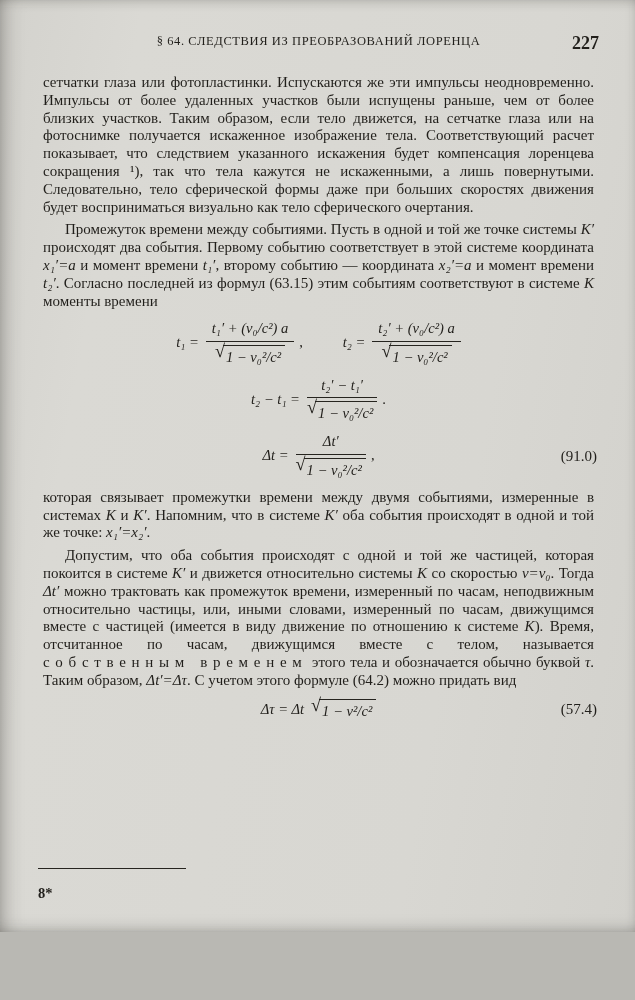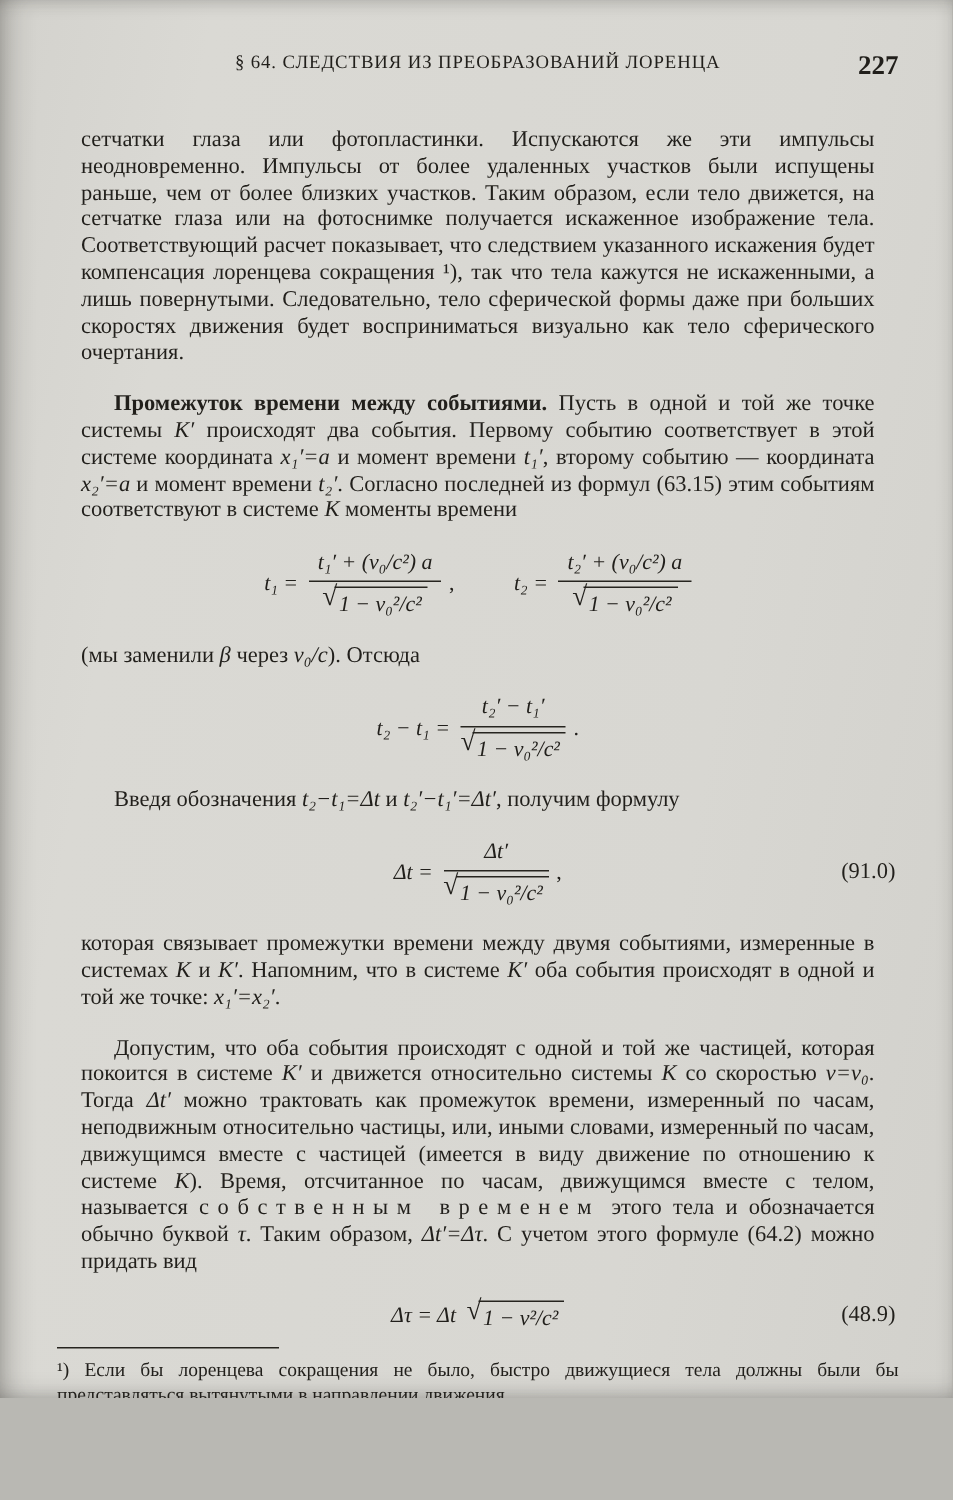--- a/index.html
+++ b/index.html
@@ -16,23 +16,23 @@
     color:#211f1b;
     font-family:"Liberation Serif","DejaVu Serif",serif;
     padding:34px 36px 30px 38px;
     display:flex; flex-direction:column;
     overflow:hidden;
   }
   .header { position:relative; text-align:center; font-size:12.5px; letter-spacing:.6px; margin-bottom:20px; }
   .header .title { display:inline-block; font-weight:normal; }
   .header .pnum { position:absolute; right:0; top:-1px; font-weight:bold; font-size:18px; letter-spacing:0; }
   .body { font-size:15px; line-height:17.8px; text-align:justify; }
-  .para { margin:16px; }
+  .para { margin:5px; }
   .indent { text-indent:22px; }
-  .s-b { font-weight:bold; }
+  .s-b { font-weight:normal; }
   .s-i { font-style:italic; }
   .s-sp { letter-spacing:.38em; }
   
   .formula { position:relative; text-align:center; margin:9px 0 10px; font-size:14.6px; line-height:1.25; }
   .eq { display:inline-flex; align-items:center; font-style:italic; }
   .eq + .eq { margin-left:36px; }
   .lhs { margin-right:7px; white-space:nowrap; }
   .tail { margin-left:5px; font-style:normal; }
   .frac { display:inline-block; text-align:center; vertical-align:middle; }
   .num { display:block; border-bottom:1.2px solid #26241f; padding:0 6px 3px; }
@@ -84,39 +84,37 @@
           <span class="den">
             <span class="sqrt">
               <span class="sqrt-sign">√</span>
               <span class="under-root">1 − v₀²/c²</span>
             </span>
           </span>
         </span>
       </span>
     </div>
 
-    <p class="para"><span>(мы заменили </span><span class="s-i">β</span><span> через </span><span class="s-i">v₀/c</span><span>). Отсюда</span></p>
 
     <div class="formula">
       <span class="eq">
         <span class="lhs">t₂ − t₁ =</span>
         <span class="frac">
           <span class="num">t₂′ − t₁′</span>
           <span class="den">
             <span class="sqrt">
               <span class="sqrt-sign">√</span>
               <span class="under-root">1 − v₀²/c²</span>
             </span>
           </span>
         </span>
         <span class="tail">.</span>
       </span>
     </div>
 
-    <p class="para indent"><span>Введя обозначения </span><span class="s-i">t₂−t₁=Δt</span><span> и </span><span class="s-i">t₂′−t₁′=Δt′</span><span>, получим формулу</span></p>
 
     <div class="formula">
       <span class="eq">
         <span class="lhs">Δt =</span>
         <span class="frac">
           <span class="num">Δt′</span>
           <span class="den">
             <span class="sqrt">
               <span class="sqrt-sign">√</span>
               <span class="under-root">1 − v₀²/c²</span>
@@ -133,24 +131,23 @@
     <p class="para indent"><span>Допустим, что оба события происходят с одной и той же частицей, которая покоится в системе </span><span class="s-i">K′</span><span> и движется относительно системы </span><span class="s-i">K</span><span> со скоростью </span><span class="s-i">v=v₀</span><span>. Тогда </span><span class="s-i">Δt′</span><span> можно трактовать как промежуток времени, измеренный по часам, неподвижным относительно частицы, или, иными словами, измеренный по часам, движущимся вместе с частицей (имеется в виду движение по отношению к системе </span><span class="s-i">K</span><span>). Время, отсчитанное по часам, движущимся вместе с телом, называется </span><span class="s-sp">собственным временем</span><span> этого тела и обозначается обычно буквой </span><span class="s-i">τ</span><span>. Таким образом, </span><span class="s-i">Δt′=Δτ</span><span>. С учетом этого формуле (64.2) можно придать вид</span></p>
 
     <div class="formula">
       <span class="eq">
         <span class="lhs">Δτ = Δt</span>
         <span class="sqrt">
           <span class="sqrt-sign">√</span>
           <span class="under-root">1 − v²/c²</span>
         </span>
       </span>
-      <span class="eq-number">(48.9)</span>
+      <span class="eq-number">(57.4)</span>
     </div>
 
   </div>
 
   <div class="footnote-block">
     <div class="footnote-rule"></div>
-    <div class="footnote">¹) Если бы лоренцева сокращения не было, быстро движущиеся тела должны были бы представляться вытянутыми в направлении движения.</div>
     <div class="signature">8*</div>
   </div>
 
 </div>
 
 </body></html>

